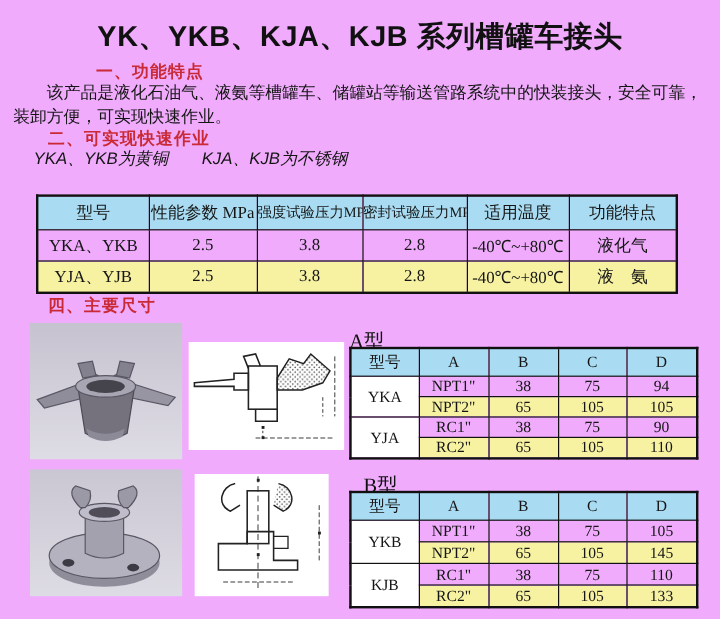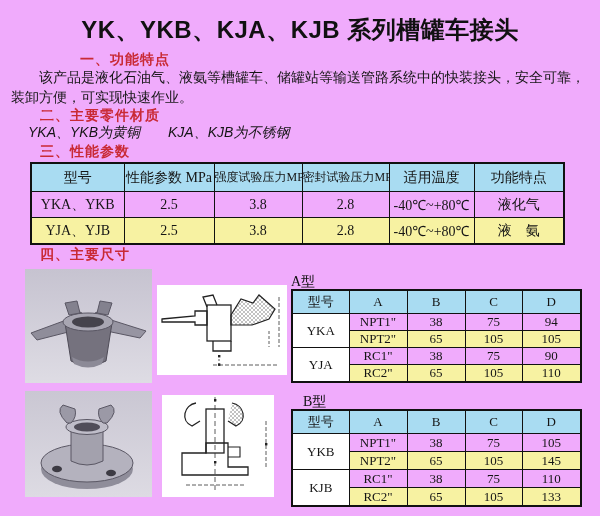--- a/index.html
+++ b/index.html
@@ -21,21 +21,21 @@
   .blue-h{background:#a9dcf2;font-weight:normal;margin-left:28px;}
   tr.yellow td{background:#f7f2a2;}
   td.model-cell{background:#ffffff;}
 
   .perf{position:absolute;top:162px;left:30px;width:533px;
         font-family:"Liberation Serif",serif;border:2px solid #111;}
   .perf th{height:27px;font-size:14px;}
   .perf th.small{font-size:12px;}
   .perf td{height:25px;font-size:14px;}
 
-  .dim-label{position:absolute;left:291px;font-size:14px;font-family:"Liberation Serif",serif;color:#111;}
+  .dim-label{position:absolute;left:291px;font-size:17px;font-family:"Liberation Serif",serif;color:#111;}
   #labelA{top:273px;}
   #labelB{top:393px;margin-left:12px;}
   .dimtbl{position:absolute;left:291px;width:289px;font-family:"Liberation Serif",serif;border:2px solid #111;}
   .dimtbl th{height:22px;font-size:13px;}
   .dimtbl td{font-size:13px;}
   #tblA{top:289px;} #tblA td{height:16px;}
   #tblB{top:409px;} #tblB td{height:17px;}
 
   .photo{position:absolute;left:25px;}
   #photoA{top:269px;}
@@ -48,24 +48,23 @@
 </head>
 <body>
 
 <div class="page">
 
   <div class="title">YK、YKB、KJA、KJB 系列槽罐车接头</div>
 
   <div class="sec" id="sec1">一、功能特点</div>
   <div class="para">该产品是液化石油气、液氨等槽罐车、储罐站等输送管路系统中的快装接头，安全可靠，装卸方便，可实现快速作业。</div>
 
-  <div class="sec" id="sec2">二、主要零件材质</div>
+  <div class="sec" id="sec2">二、可实现快速作业</div>
   <div class="materials">YKA、YKB为黄铜　　KJA、KJB为不锈钢</div>
 
-  <div class="sec" id="sec3">三、性能参数</div>
 
   <table class="perf">
     <colgroup>
         <col style="width:93px">
         <col style="width:90px">
         <col style="width:88px">
         <col style="width:87px">
         <col style="width:85px">
         <col style="width:90px">
       </colgroup>

